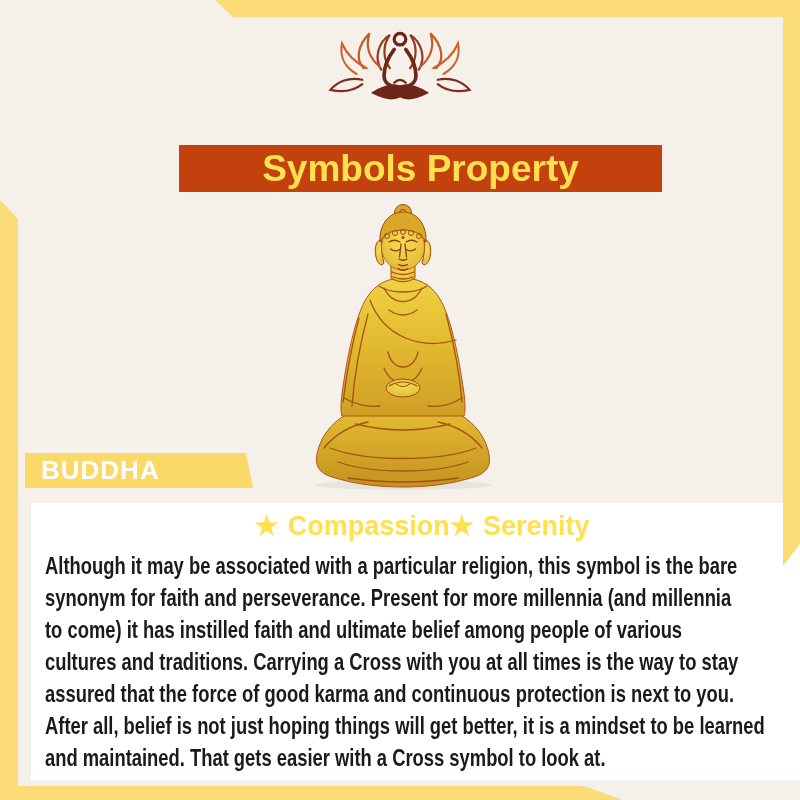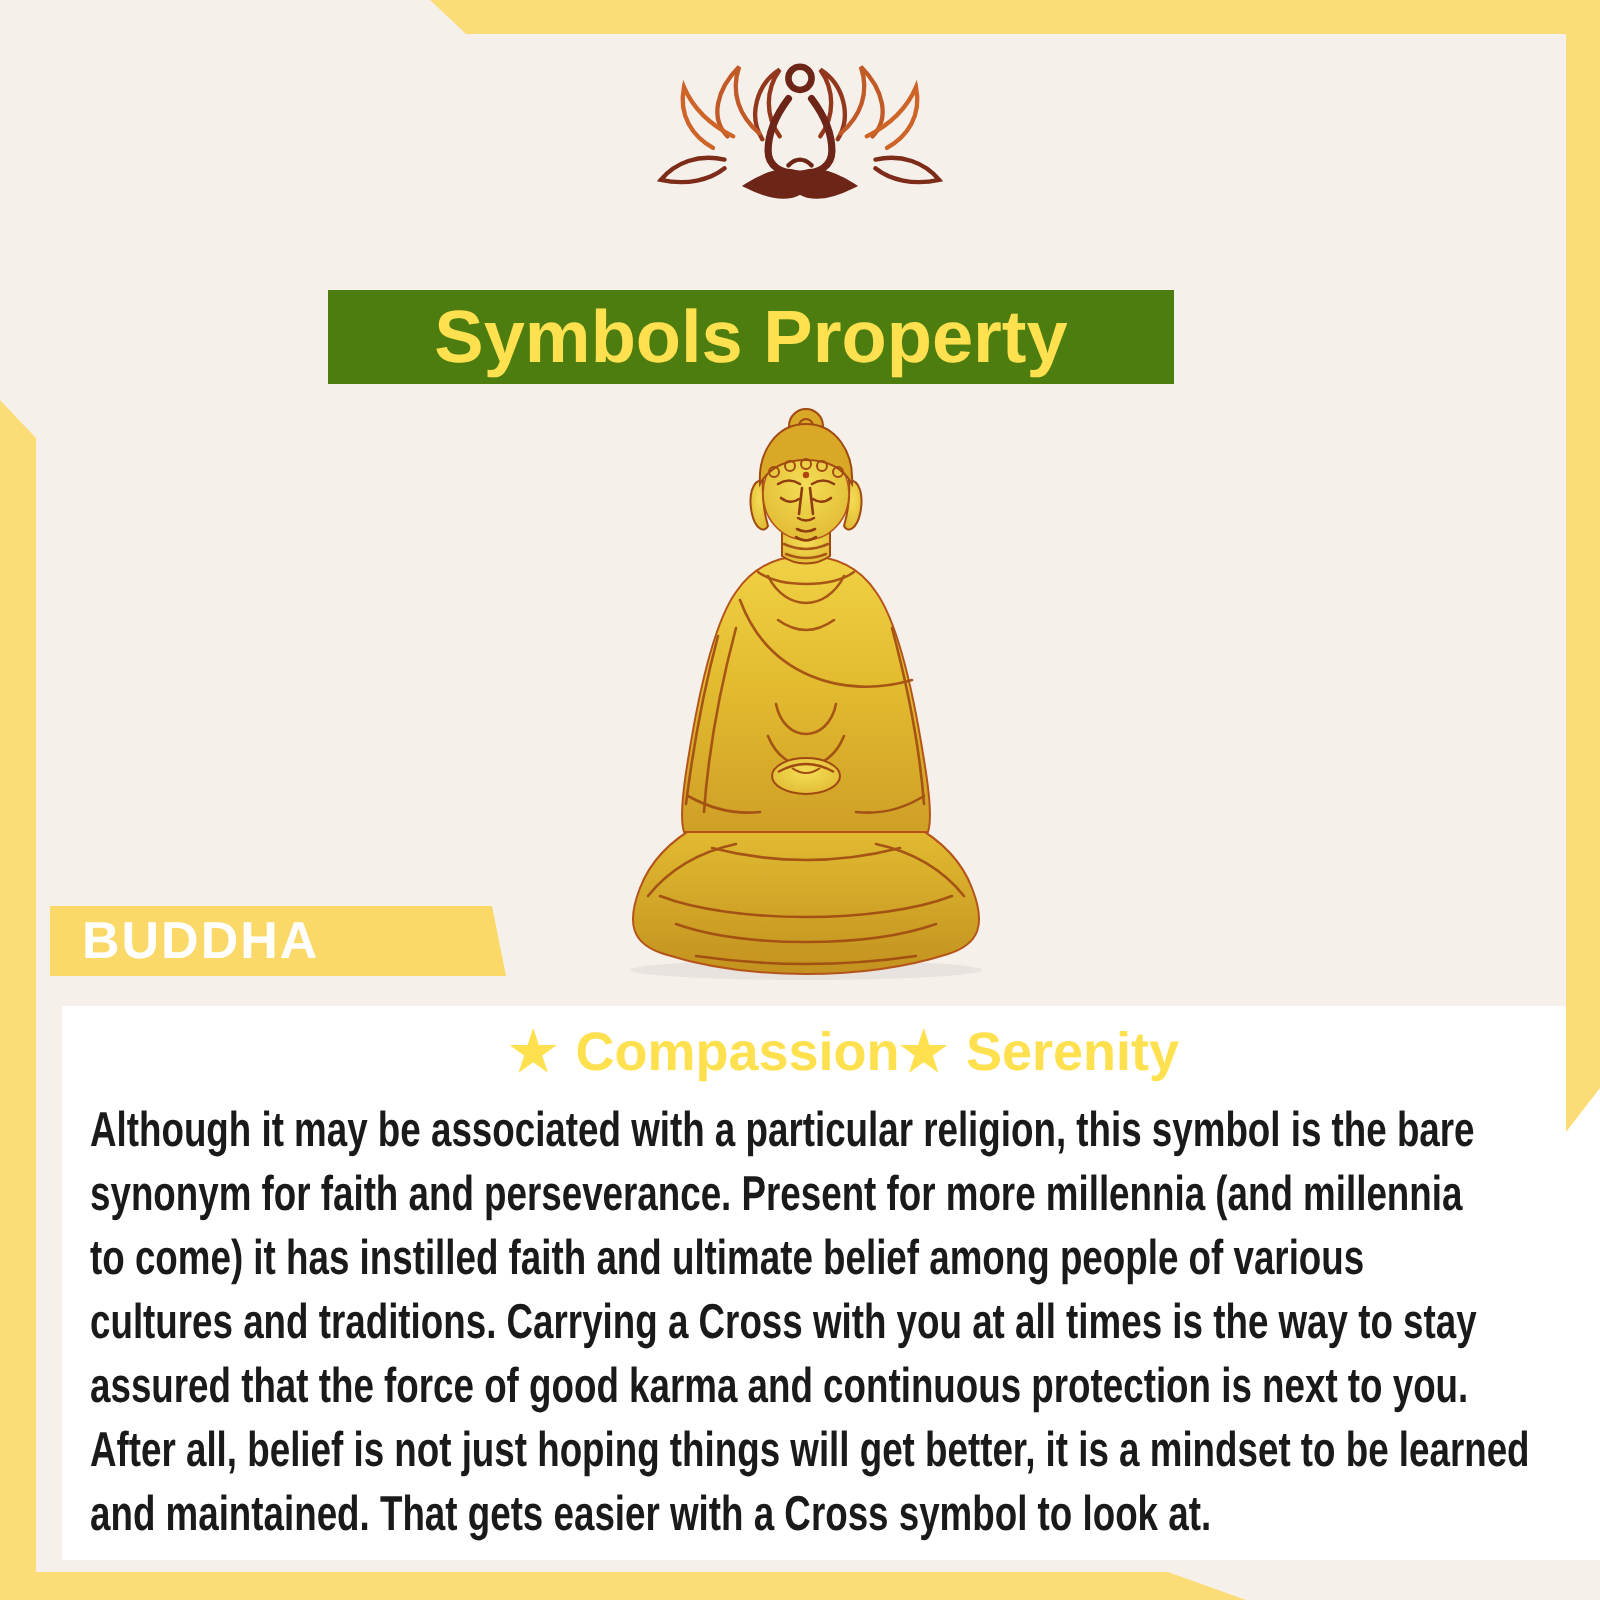--- a/index.html
+++ b/index.html
@@ -16,22 +16,22 @@
   .deco-left{left:0;top:200px;width:18px;height:600px;
     clip-path:polygon(0 0,18px 19px,18px 600px,0 600px);}
   .deco-bottom{left:0;top:786px;width:623px;height:14px;
     clip-path:polygon(0 0,584px 0,623px 14px,0 14px);}
   
   .logo{position:absolute;left:313px;top:26px;width:174px;height:80px;z-index:2;}
   .brand{position:absolute;left:0;top:112px;width:800px;text-align:center;
     font-family:"Liberation Serif",serif;font-size:19px;letter-spacing:4px;
     color:#453831;z-index:2;}
   
-  .title-band{position:absolute;left:164px;top:145px;width:423px;height:47px;
-    background:#4d7c0f;z-index:2;}
+  .title-band{position:absolute;left:179px;top:145px;width:483px;height:47px;
+    background:#c2410c;z-index:2;}
   .title-text{width:100%;text-align:center;line-height:47px;
     font-size:37px;font-weight:bold;color:#ffe04f;letter-spacing:0px;}
   
   .statue{position:absolute;left:296px;top:202px;width:215px;height:288px;z-index:2;}
   
   .symbol-label{position:absolute;left:25px;top:453px;width:228px;height:35px;
     background:#fad968;z-index:3;
     clip-path:polygon(0 0,221px 0,228px 35px,0 35px);
     color:#ffffff;font-size:26px;font-weight:bold;letter-spacing:1px;
     line-height:35px;padding-left:0;text-indent:16px;}

